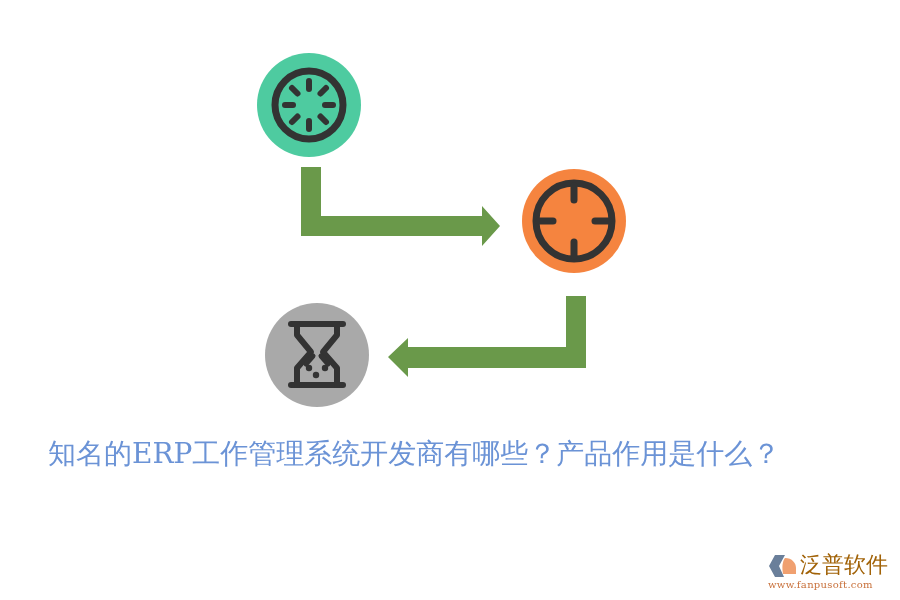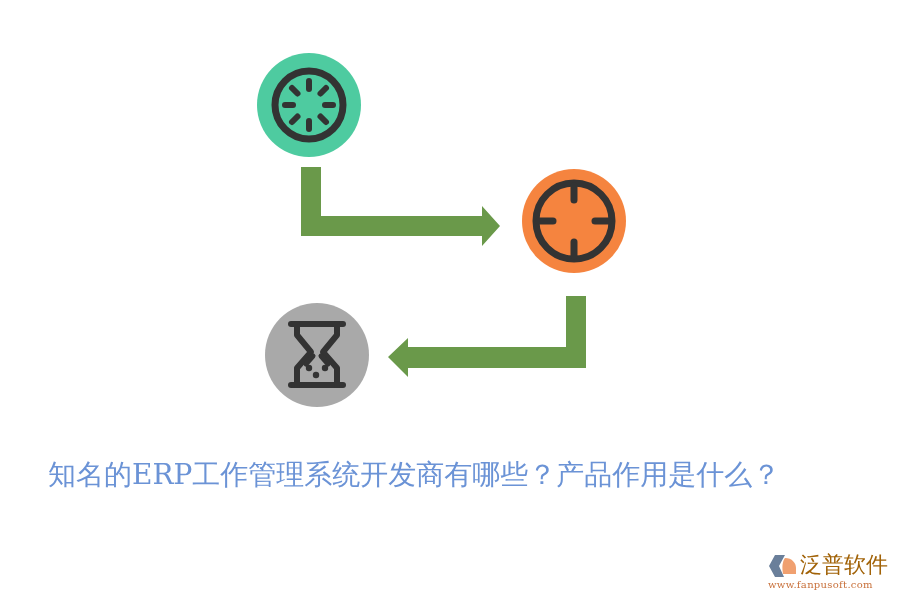--- a/index.html
+++ b/index.html
@@ -23,21 +23,20 @@
       position: absolute;
       left: 48px;
       top: 436px;
       width: 820px;
       font-family: "DejaVu Serif", "Liberation Serif", serif;
       font-size: 28px;
       line-height: 36px;
       color: #6b93d6;
       white-space: nowrap;
       letter-spacing: 0px;
-      margin-top: 21px;
     }
     .logo {
       position: absolute;
       left: 766px;
       top: 550px;
       width: 130px;
       height: 44px;
     }
     .logo-name {
       position: absolute;

